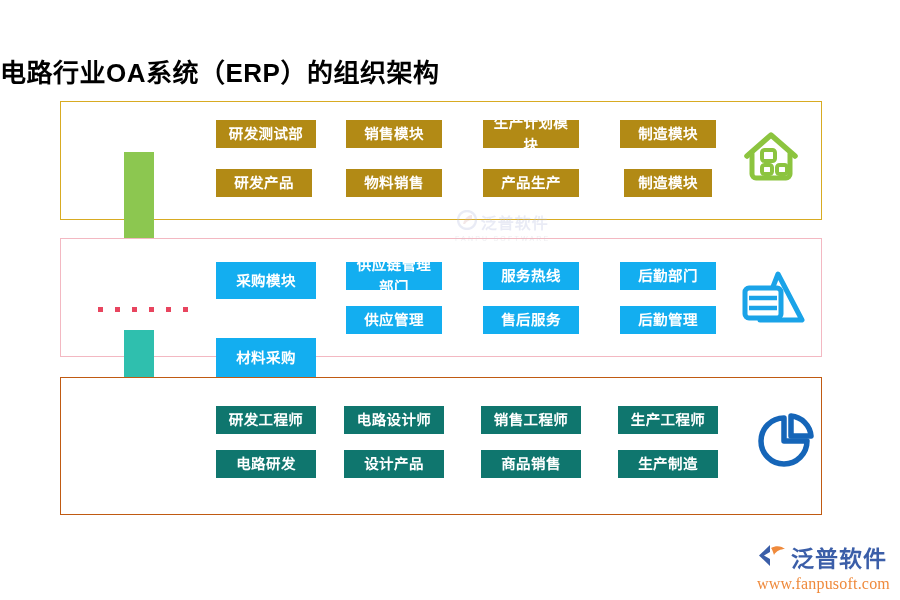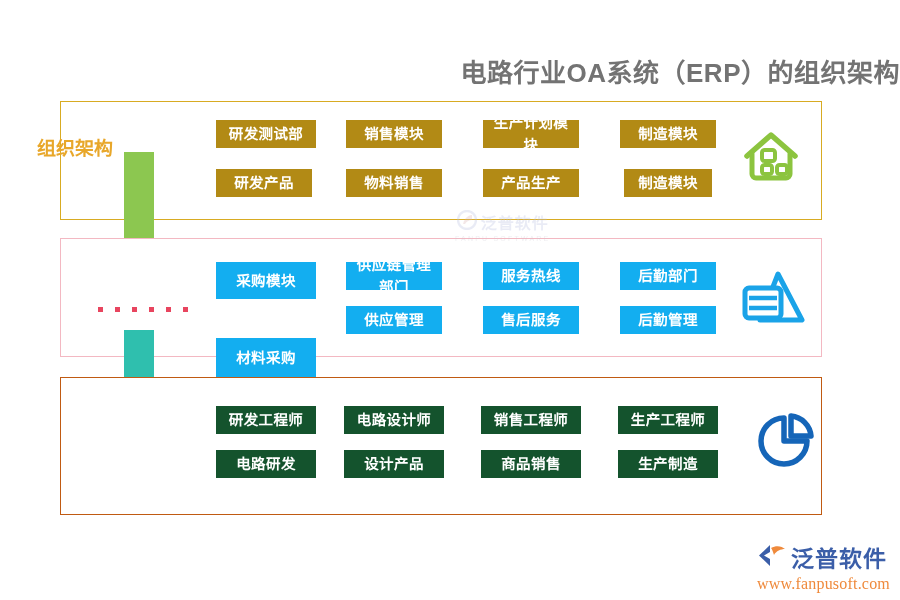--- a/index.html
+++ b/index.html
@@ -8,23 +8,23 @@
     width:900px; height:600px;
     background:#ffffff;
     font-family:"Liberation Sans","DejaVu Sans",sans-serif;
     overflow:hidden;
   }
   #canvas { position:relative; width:900px; height:600px; background:#fff; }
 
   
   .title {
     position:absolute; left:0; top:52px; width:900px;
-    text-align:right;
+    text-align:left;
     font-size:26px; font-weight:bold; letter-spacing:.5px;
-    color:#737373;
+    color:#000000;
     text-shadow:0 1px 0 rgba(255,255,255,.9);
     white-space:nowrap;
   }
 
   
   .panel {
     position:absolute; left:60px; width:762px;
     background:#ffffff;
     border:1.5px solid #d8aa22;
   }
@@ -70,21 +70,21 @@
   .chip {
     position:absolute;
     display:flex; align-items:center; justify-content:center;
     color:#ffffff; font-weight:bold; font-size:14.5px;
     letter-spacing:.4px; line-height:22px;
     overflow:hidden; white-space:normal; text-align:center;
     padding:0 6px;
   }
   .chip.g { background:#b28a15; }   
   .chip.b { background:#13aef0; }   
-  .chip.n { background:#14532d; }   
+  .chip.n { background:#0f766e; }   
 
   
   .deco { position:absolute; }
 
   
   .watermark {
     position:absolute; left:455px; top:210px;
     display:flex; flex-direction:column; align-items:center;
     opacity:.30; pointer-events:none;
   }
@@ -105,21 +105,20 @@
   }
 </style>
 </head>
 <body>
 
 <div id="canvas">
 
   <div class="title">电路行业OA系统（ERP）的组织架构</div>
 
   <div class="panel p1"></div>
-  <div class="panel-label label-1">组织架构</div>
 
   <div class="chip g" style="left:216px; top:120px; width:100px; height:28px;">研发测试部</div>
   <div class="chip g" style="left:346px; top:120px; width:96px; height:28px;">销售模块</div>
   <div class="chip g" style="left:483px; top:120px; width:96px; height:28px;">生产计划模块</div>
   <div class="chip g" style="left:620px; top:120px; width:96px; height:28px;">制造模块</div>
 
   <div class="chip g" style="left:216px; top:169px; width:96px; height:28px;">研发产品</div>
   <div class="chip g" style="left:346px; top:169px; width:96px; height:28px;">物料销售</div>
   <div class="chip g" style="left:483px; top:169px; width:96px; height:28px;">产品生产</div>
   <div class="chip g" style="left:624px; top:169px; width:88px; height:28px;">制造模块</div>

